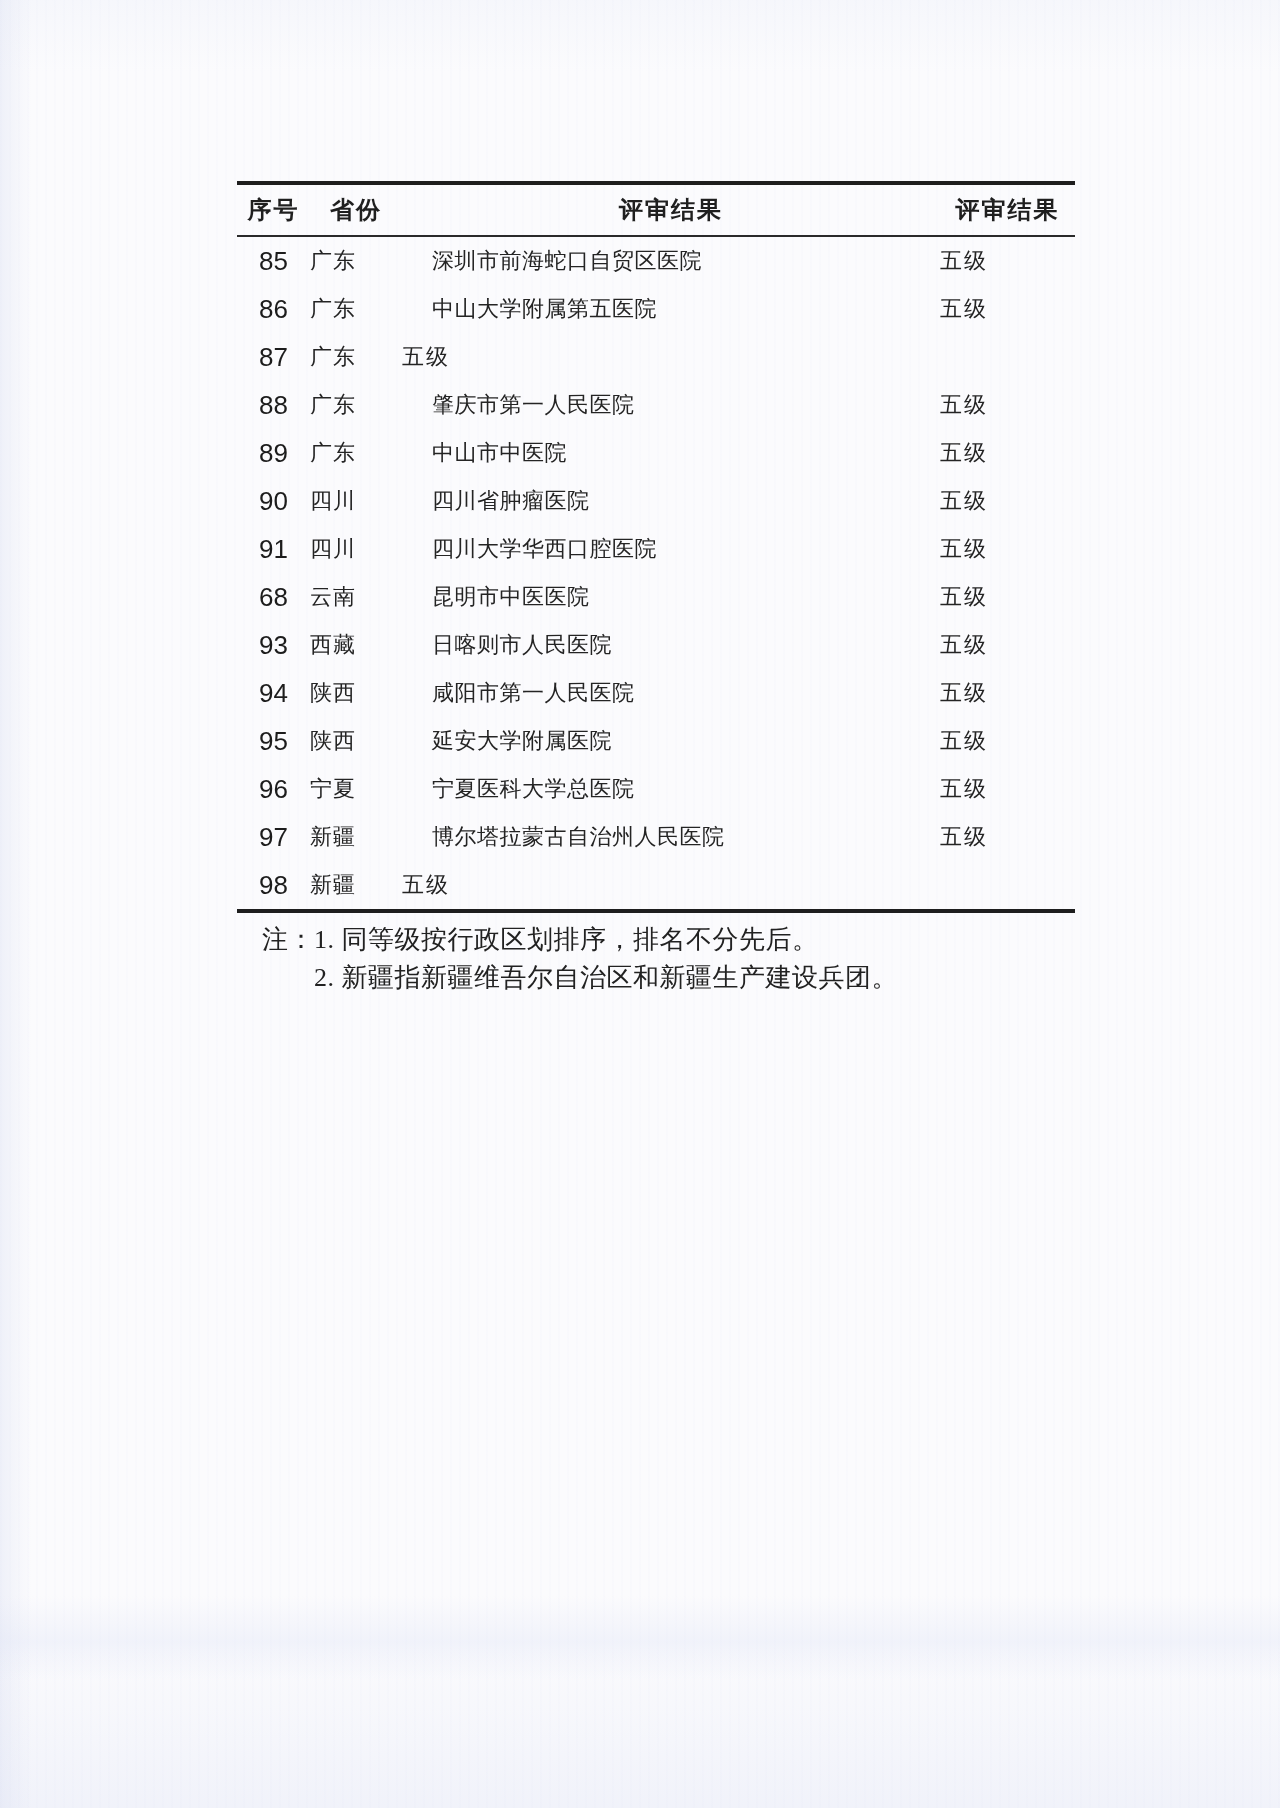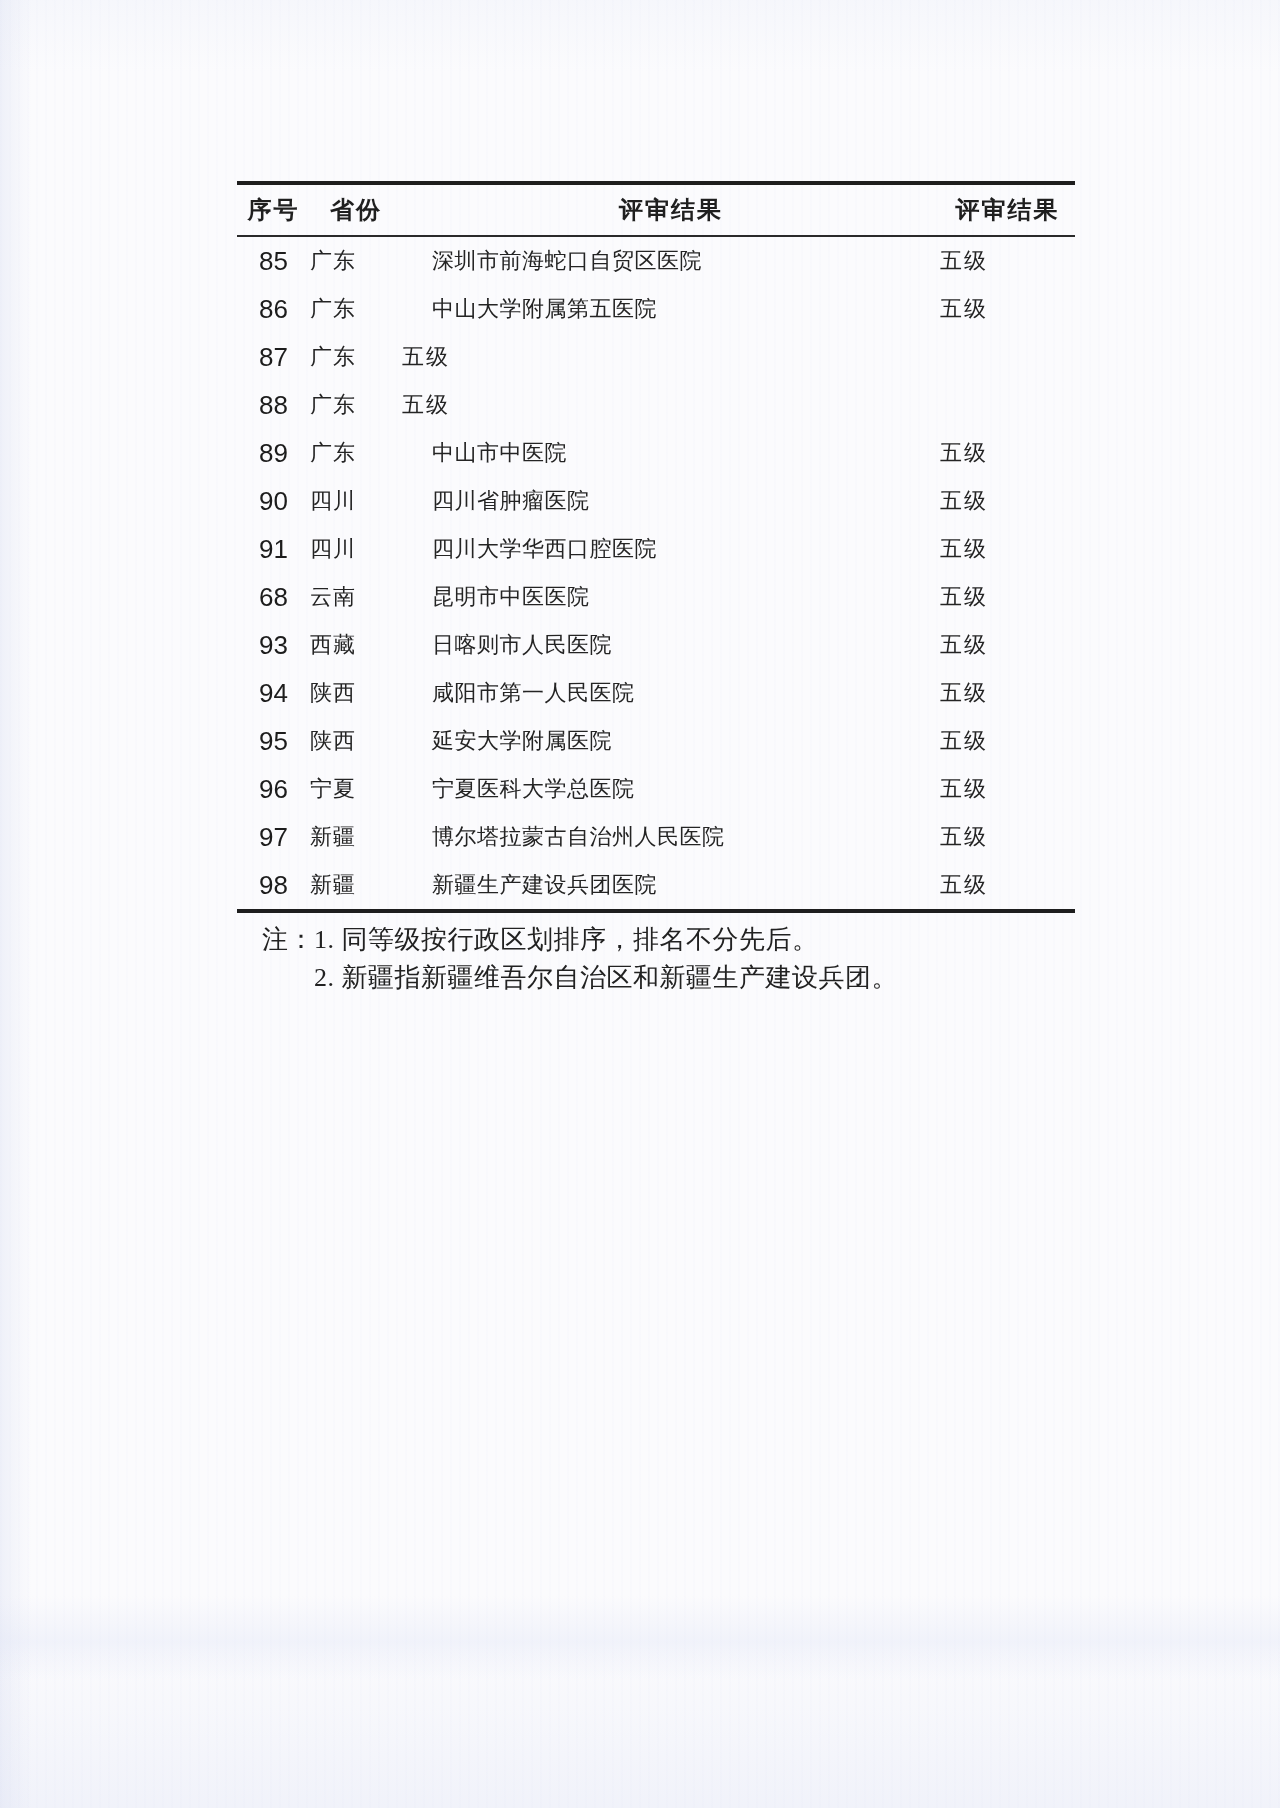--- a/index.html
+++ b/index.html
@@ -127,20 +127,21 @@
 
   <div class="tr">
     <div class="td-no">87</div>
     <div class="td-province">广东</div>
     <div class="td-result">五级</div>
   </div>
 
   <div class="tr">
     <div class="td-no">88</div>
     <div class="td-province">广东</div>
+    <div class="td-institution">肇庆市第一人民医院</div>
     <div class="td-result">五级</div>
   </div>
 
   <div class="tr">
     <div class="td-no">89</div>
     <div class="td-province">广东</div>
     <div class="td-institution">中山市中医院</div>
     <div class="td-result">五级</div>
   </div>
 
@@ -196,21 +197,20 @@
   <div class="tr">
     <div class="td-no">97</div>
     <div class="td-province">新疆</div>
     <div class="td-institution">博尔塔拉蒙古自治州人民医院</div>
     <div class="td-result">五级</div>
   </div>
 
   <div class="tr">
     <div class="td-no">98</div>
     <div class="td-province">新疆</div>
-    <div class="td-institution">新疆生产建设兵团医院</div>
     <div class="td-result">五级</div>
   </div>
 </div>
 </div>
 
 <div class="notes">
   <span class="notes-prefix">注：</span>
   <span class="notes-items">
     <span class="note-line">1. 同等级按行政区划排序，排名不分先后。</span>
     <span class="note-line">2. 新疆指新疆维吾尔自治区和新疆生产建设兵团。</span>

